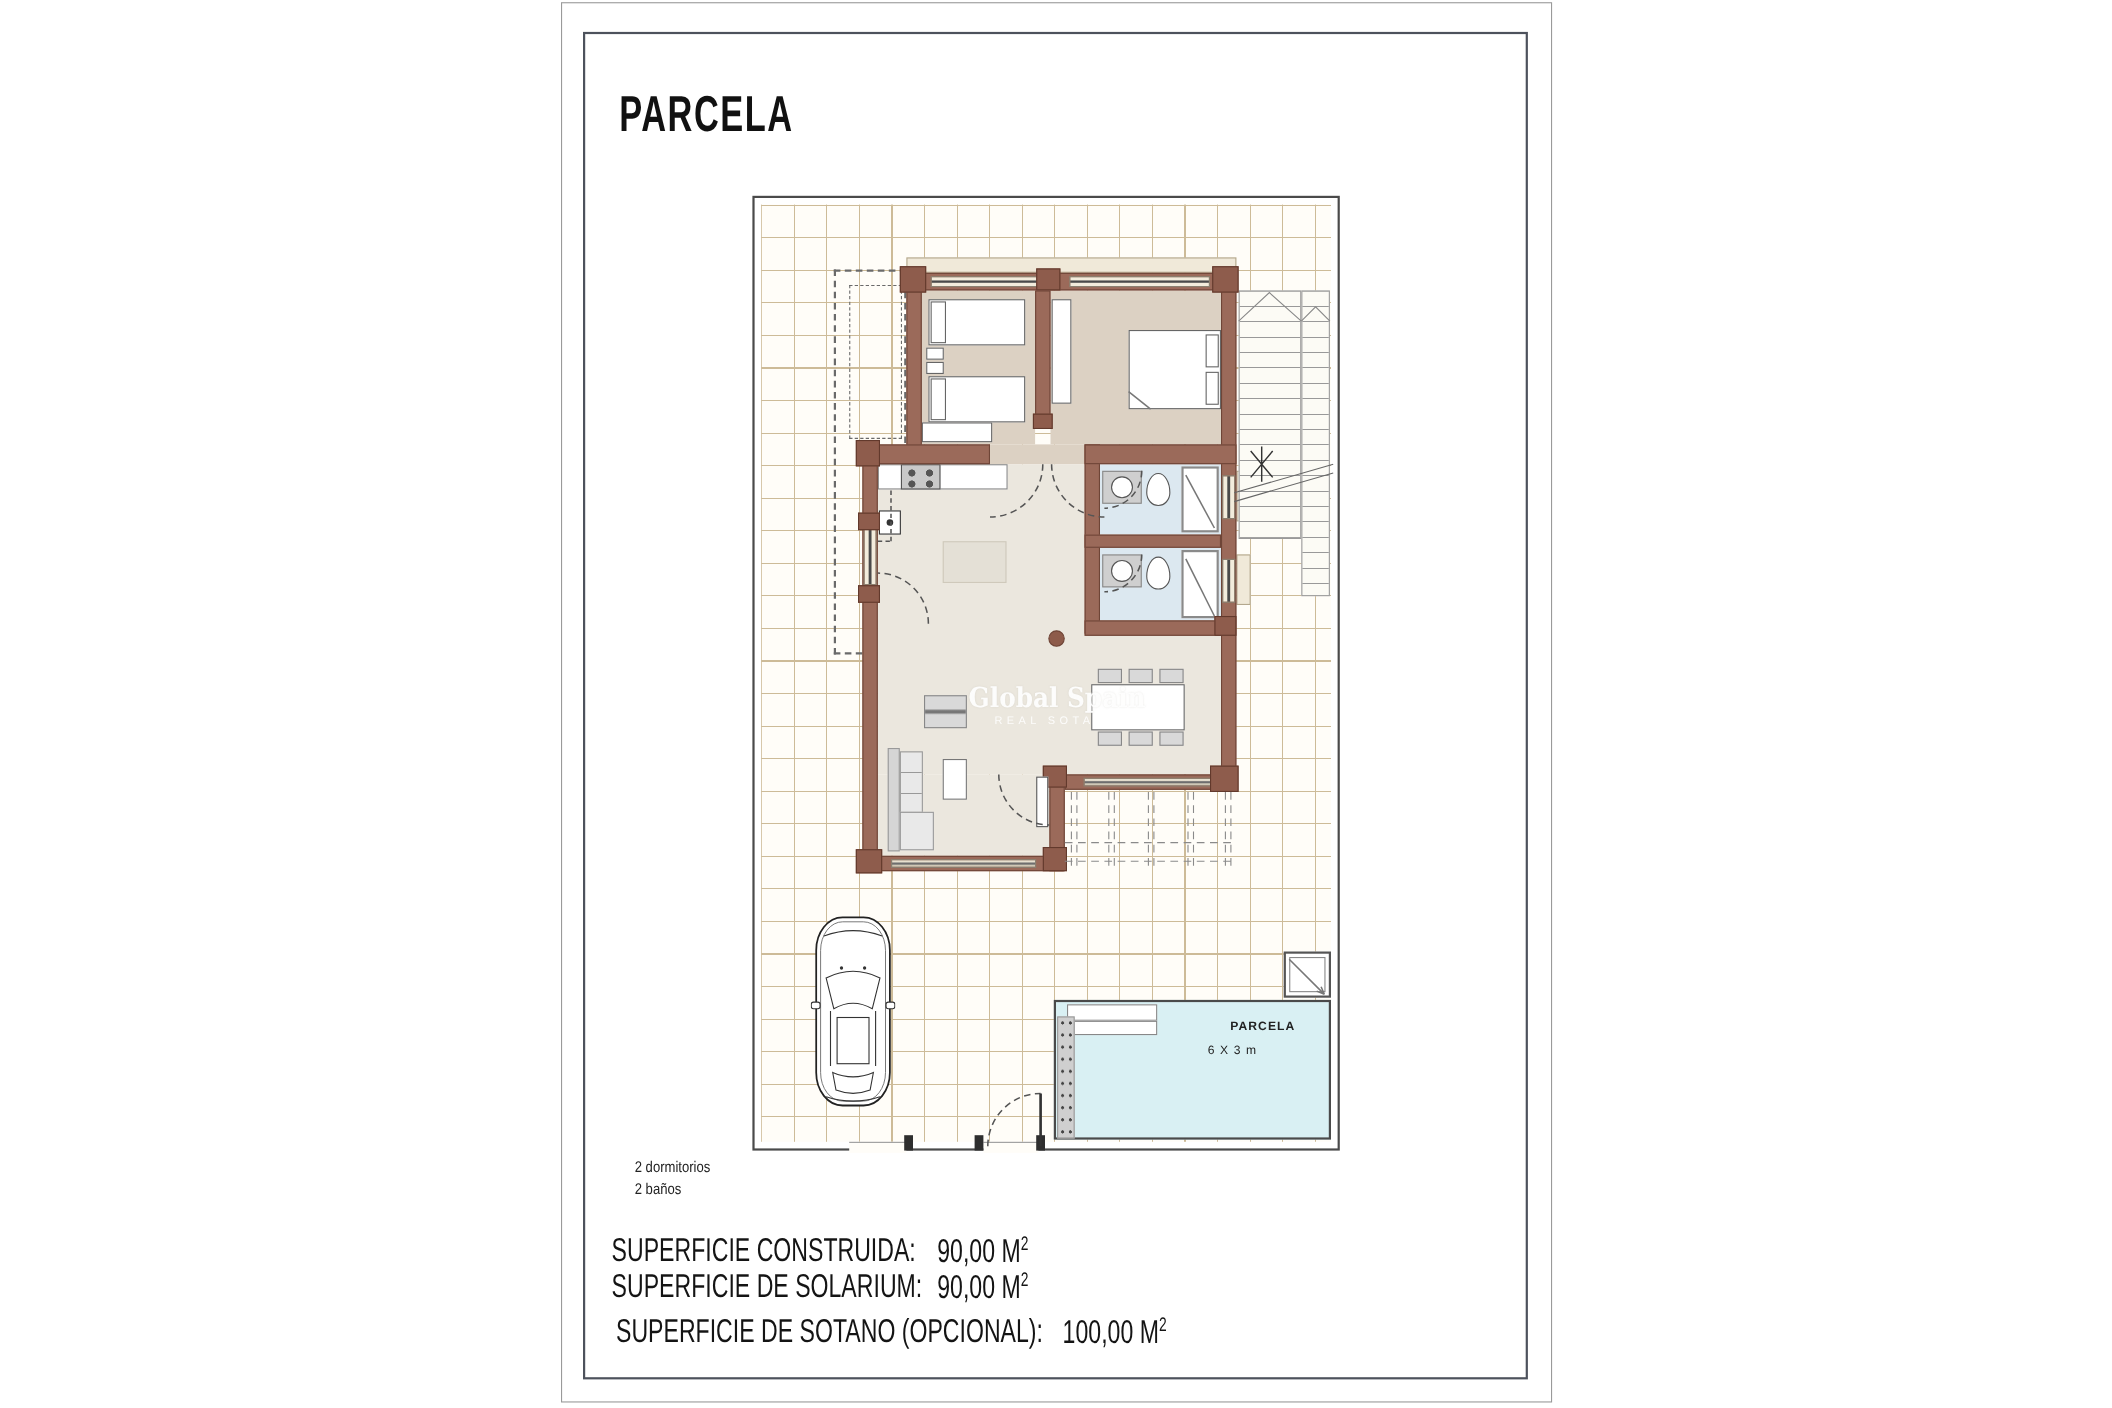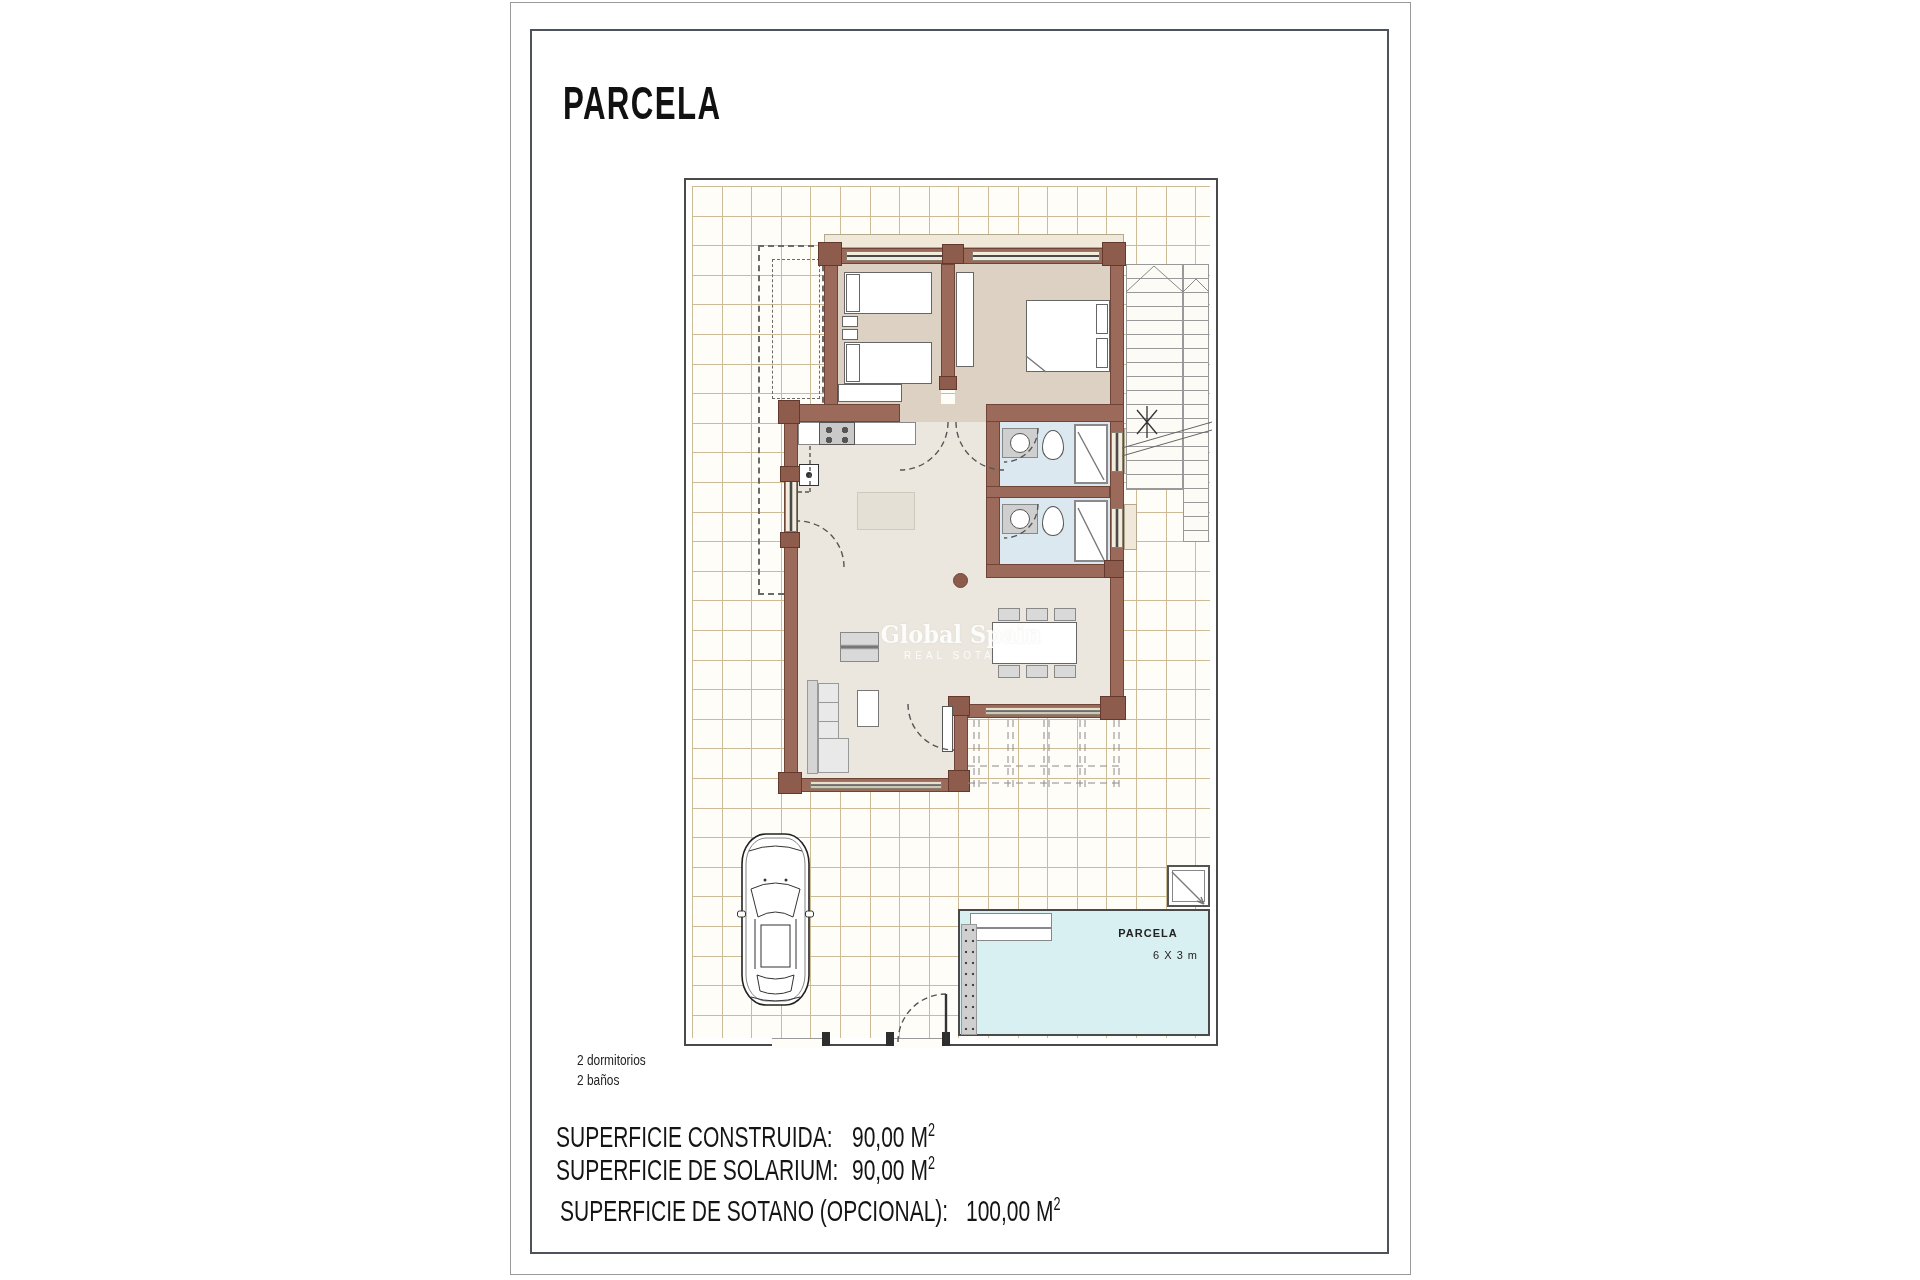--- a/index.html
+++ b/index.html
@@ -31,21 +31,21 @@
   .feature { font-size:14px; transform:scaleX(.85); transform-origin:left top; color:#222;}
   .area-label, .area-value { font-size:30px; letter-spacing:0; transform:scaleX(.70); transform-origin:left top; color:#141414;}
   .area-value sup { font-size:18px; }
   #disclaimer-box { position:absolute; border:1px solid #5a5c66; display:flex; align-items:center; justify-content:center; }
   #disclaimer-text { font-size:10px; letter-spacing:-.2px; color:#3d3f4e; white-space:nowrap; }
   #watermark { position:absolute; text-align:center; z-index:8; pointer-events:none;}
   #wm1 { font-family:"DejaVu Serif", serif; font-weight:bold; font-size:25px; color:rgba(255,255,255,.92);
          transform:scaleX(.9); transform-origin:center; text-shadow:0 0 2px rgba(190,185,175,.35);}
   #wm2 { font-family:"Liberation Sans", sans-serif; font-size:10px; letter-spacing:4px; color:rgba(255,255,255,.88); margin-top:1px;}
   .pool-label { font-size:11px; font-weight:bold; letter-spacing:1px; color:#222; text-align:center; }
-  .pool-dim { font-size:11px; color:#222; text-align:right; letter-spacing:1px;}
+  .pool-dim { font-size:11px; color:#222; text-align:left; letter-spacing:1px;}
   .circle { border-radius:50%; }
   svg.overlay { position:absolute; left:0; top:0; z-index:7; }
 </style>
 </head>
 <body>
 
 <div id="canvas">
 
   <div class="abs" style="left:510px;top:2px;width:901px;height:1273px;border:1px solid #9a9a9a;background:#fff;"></div>
   <div class="abs" style="left:530px;top:29px;width:859px;height:1225px;border:2px solid #4d525c;"></div>

